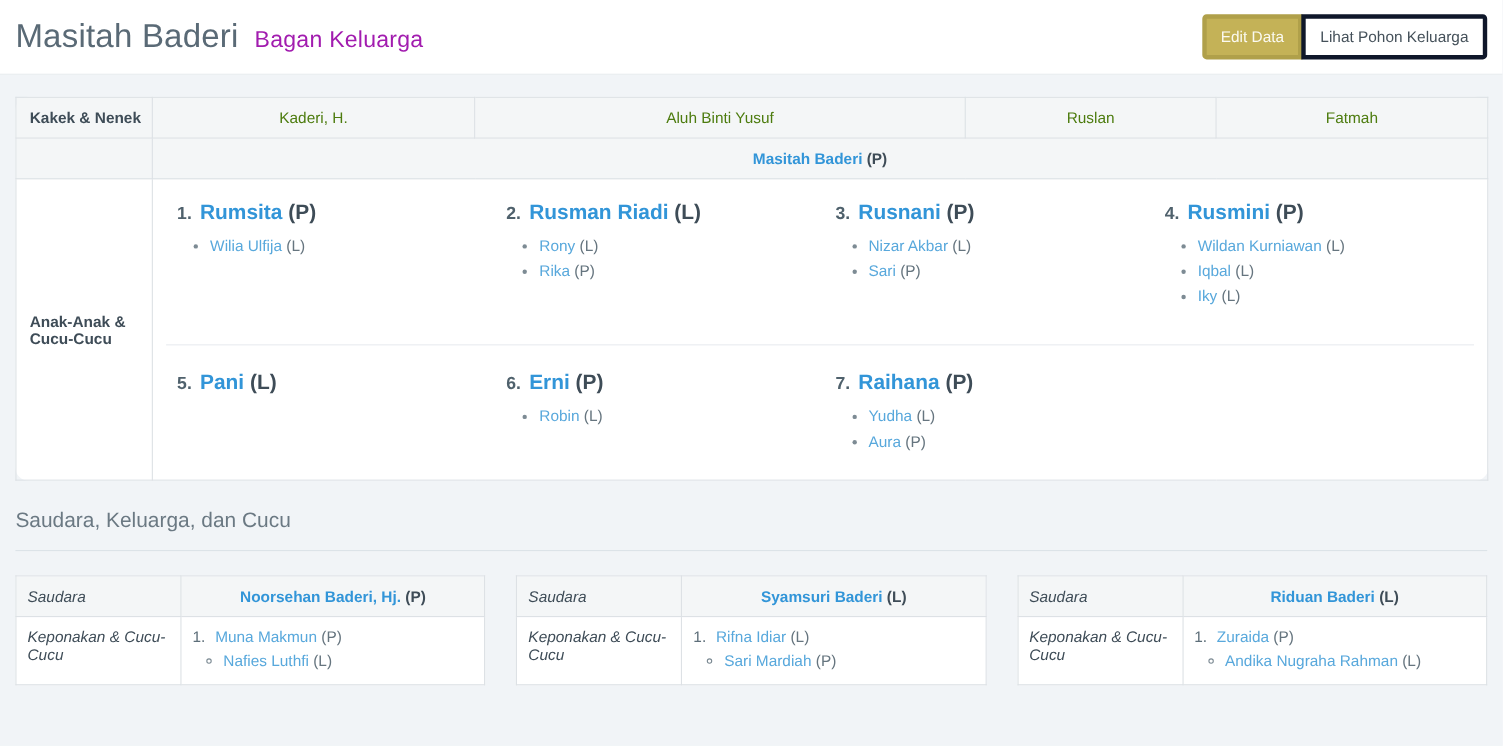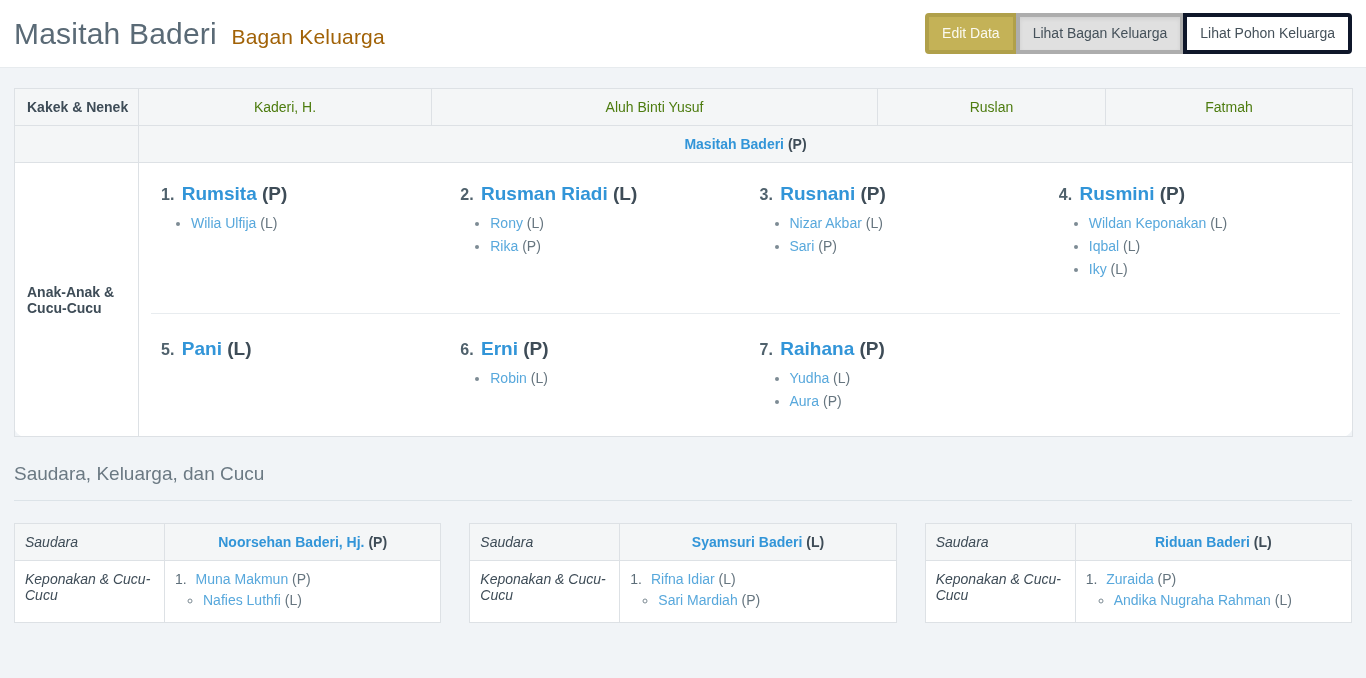--- a/index.html
+++ b/index.html
@@ -18,21 +18,21 @@
   .header {
     background: #fff;
     border-bottom: 1px solid #e7ebee;
     height: 68px;
     padding: 0 14px;
     display: flex;
     justify-content: space-between;
     align-items: center;
   }
   .page-heading { margin: 0; font-weight: normal; font-size: 30px; color: #5a6a76; letter-spacing: 0.2px; }
-  .page-heading .sub { font-size: 21px; color: #a16207; margin-left: 6px; }
+  .page-heading .sub { font-size: 21px; color: #a21caf; margin-left: 6px; }
 
   .btn-group { display: flex; }
   .btn {
     padding: 8px 13px;
     font-size: 14px;
     line-height: 1.25;
     border: 4px solid #0f172a;
     background: #fff;
     color: #45515a;
     margin-left: -1px;
@@ -127,21 +127,20 @@
 </head>
 <body>
 
 <div class="header">
   <h1 class="page-heading">
     <span>Masitah Baderi</span>
     <span class="sub">Bagan Keluarga</span>
   </h1>
   <div class="btn-group">
     <button class="btn btn-gold">Edit Data</button>
-    <button class="btn btn-active">Lihat Bagan Keluarga</button>
     <button class="btn">Lihat Pohon Keluarga</button>
   </div>
 </div>
 
 <table class="main-table">
   <colgroup>
     <col style="width:124px">
       <col style="width:293px">
       <col style="width:446px">
       <col style="width:228px">
@@ -182,21 +181,21 @@
             <div class="child-col">
               <h4 class="child-head"><span class="child-num">3. </span><a class="child-name">Rusnani</a> <span class="child-gender">(P)</span></h4>
               <ul class="child-list">
                 <li><a class="sub-name">Nizar Akbar</a> <span class="sub-gender">(L)</span></li>
                 <li><a class="sub-name">Sari</a> <span class="sub-gender">(P)</span></li>
               </ul>
             </div>
             <div class="child-col">
               <h4 class="child-head"><span class="child-num">4. </span><a class="child-name">Rusmini</a> <span class="child-gender">(P)</span></h4>
               <ul class="child-list">
-                <li><a class="sub-name">Wildan Keponakan</a> <span class="sub-gender">(L)</span></li>
+                <li><a class="sub-name">Wildan Kurniawan</a> <span class="sub-gender">(L)</span></li>
                 <li><a class="sub-name">Iqbal</a> <span class="sub-gender">(L)</span></li>
                 <li><a class="sub-name">Iky</a> <span class="sub-gender">(L)</span></li>
               </ul>
             </div>
           </div>
       <hr class="child-divider">
       <div class="children-row">
             <div class="child-col">
               <h4 class="child-head"><span class="child-num">5. </span><a class="child-name">Pani</a> <span class="child-gender">(L)</span></h4>
             </div>

